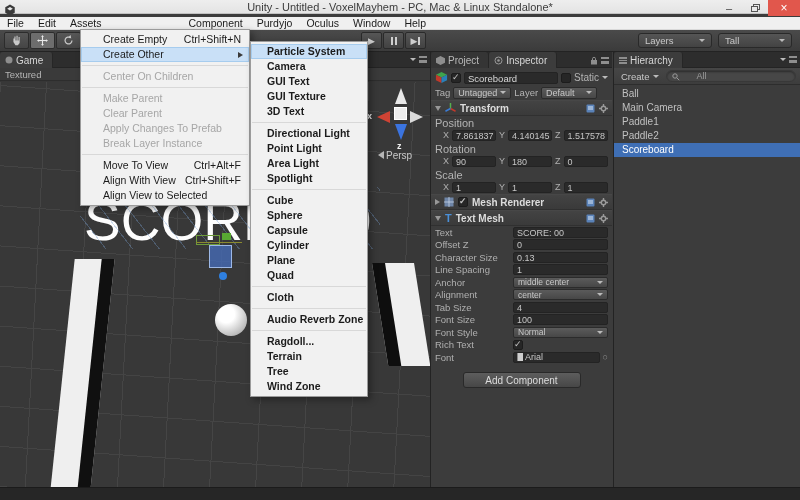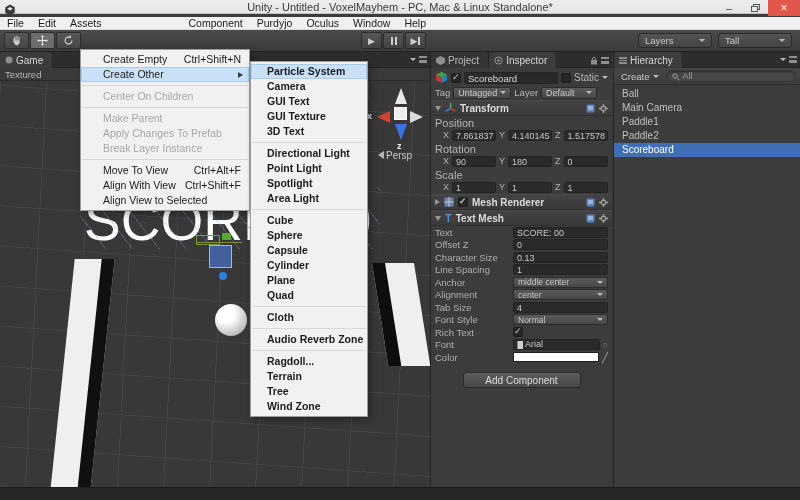--- a/index.html
+++ b/index.html
@@ -107,28 +107,28 @@
   .picker { color:#8a8a8a; font-size:9px; flex:none; }
   .docico { width:6px; height:8px; background:#cfcfcf; border-left:1px solid #888; flex:none; }
   .addwrap { display:flex; justify-content:center; margin-top:8px; }
   .addbtn { width:118px; height:16px; background:linear-gradient(#5d5d5d,#474747); border:1px solid #292929; border-radius:3px; color:#dddddd; font-size:10px; text-align:center; line-height:15px; }
   .ticon { color:#4a90d9; font-weight:bold; font-size:11px; line-height:10px; flex:none; }
 
   
   .hierarchy { position:absolute; left:613px; top:52px; width:187px; height:448px; background:#3c3c3c; border-left:1px solid #232323; }
   .htoolbar { height:17px; background:linear-gradient(#464646,#3d3d3d); border-bottom:1px solid #2d2d2d; display:flex; align-items:center; padding:0 4px; gap:4px; }
   .createbtn { font-size:9.5px; color:#c9c9c9; display:flex; align-items:center; gap:3px; padding:0 3px; }
-  .searchpill { flex:1; height:12px; background:#474747; border:1px solid #383838; border-radius:7px; display:flex; align-items:flex-end; padding:0 5px; gap:3px; box-shadow:inset 0 1px 2px rgba(0,0,0,.4); }
+  .searchpill { flex:1; height:12px; background:#474747; border:1px solid #383838; border-radius:7px; display:flex; align-items:flex-end; padding:0 5px; gap:17px; box-shadow:inset 0 1px 2px rgba(0,0,0,.4); }
   .searchpill .stext { font-size:9px; color:#9a9a9a; }
   .hitem { height:14px; line-height:14px; padding-left:8px; font-size:10px; color:#c0c0c0; }
   .hitem.sel { background:#3f6fb5; color:#ffffff; }
   .hlist { padding-top:2px; }
 
   
-  .menu { position:absolute; background:#f1f1f1; border:1px solid #9b9b9b; box-shadow:3px 3px 7px rgba(0,0,0,.35); padding:2px 0; z-index:60;margin-top:20px; }
+  .menu { position:absolute; background:#f1f1f1; border:1px solid #9b9b9b; box-shadow:3px 3px 7px rgba(0,0,0,.35); padding:2px 0; z-index:60; }
   .menu.go { left:80px; top:29px; width:170px; }
   .menu.sub { left:250px; top:41px; width:118px; z-index:61; }
   .mitem { position:relative; height:15px; line-height:15px; padding:0 8px 0 22px; font-size:10.5px; color:#1b1b1b; display:flex; }
   .menu.sub .mitem { padding:0 6px 0 16px;font-weight:bold; }
   .mitem .lbl { flex:1; white-space:nowrap; }
   .mitem .sc { margin-left:8px; white-space:nowrap; }
   .mitem.dis { color:#a6a6a6; }
   .mitem.hl { background:#c9e0f7; box-shadow:inset 0 0 0 1px #a6ccee; }
   .msep { height:1px; background:#d8d8d8; margin:3px 1px; }
   .subarrow { position:absolute; right:6px; top:4.5px; width:0; height:0; border-top:3.5px solid transparent; border-bottom:3.5px solid transparent; border-left:5px solid #3a3a3a; }
@@ -458,20 +458,26 @@
           </div>
         </div>
       </div>
     <div class="prow">
         <span class="plabel">Tab Size</span>
         <div class="pctl">
           <span class="pfield">4</span>
         </div>
       </div>
     <div class="prow">
+        <span class="plabel">Font Size</span>
+        <div class="pctl">
+          <span class="pfield">100</span>
+        </div>
+      </div>
+    <div class="prow">
         <span class="plabel">Font Style</span>
         <div class="pctl">
           <div class="pdd">
             <span>Normal</span>
             <i class="dar"></i>
           </div>
         </div>
       </div>
     <div class="prow">
         <span class="plabel">Rich Text</span>
@@ -480,27 +486,20 @@
         </div>
       </div>
     <div class="prow">
         <span class="plabel">Font</span>
         <div class="pctl">
           <div class="pfield" style="display:flex;align-items:center;gap:2px">
             <i class="docico"></i>
             <span>Arial</span>
           </div>
           <span class="picker">○</span>
-        </div>
-      </div>
-    <div class="prow">
-        <span class="plabel">Color</span>
-        <div class="pctl">
-          <div class="colorsw"></div>
-          <span class="eyedrop">╱</span>
         </div>
       </div>
 
     <div class="addwrap">
         <div class="addbtn">Add Component</div>
       </div>
   </div>
 
   <div class="hierarchy">
     <div class="tabstrip">
@@ -552,20 +551,23 @@
       </div>
     <div class="msep"></div>
     <div class="mitem dis">
         <span class="lbl">Center On Children</span>
       </div>
     <div class="msep"></div>
     <div class="mitem dis">
         <span class="lbl">Make Parent</span>
       </div>
     <div class="mitem dis">
+        <span class="lbl">Clear Parent</span>
+      </div>
+    <div class="mitem dis">
         <span class="lbl">Apply Changes To Prefab</span>
       </div>
     <div class="mitem dis">
         <span class="lbl">Break Layer Instance</span>
       </div>
     <div class="msep"></div>
     <div class="mitem">
         <span class="lbl">Move To View</span>
         <span class="sc">Ctrl+Alt+F</span>
       </div>
@@ -595,25 +597,25 @@
         <span class="lbl">3D Text</span>
       </div>
     <div class="msep"></div>
     <div class="mitem">
         <span class="lbl">Directional Light</span>
       </div>
     <div class="mitem">
         <span class="lbl">Point Light</span>
       </div>
     <div class="mitem">
+        <span class="lbl">Area Light</span>
+      </div>
+    <div class="mitem">
         <span class="lbl">Spotlight</span>
       </div>
-    <div class="mitem">
-        <span class="lbl">Area Light</span>
-      </div>
     <div class="msep"></div>
     <div class="mitem">
         <span class="lbl">Cube</span>
       </div>
     <div class="mitem">
         <span class="lbl">Sphere</span>
       </div>
     <div class="mitem">
         <span class="lbl">Capsule</span>
       </div>

